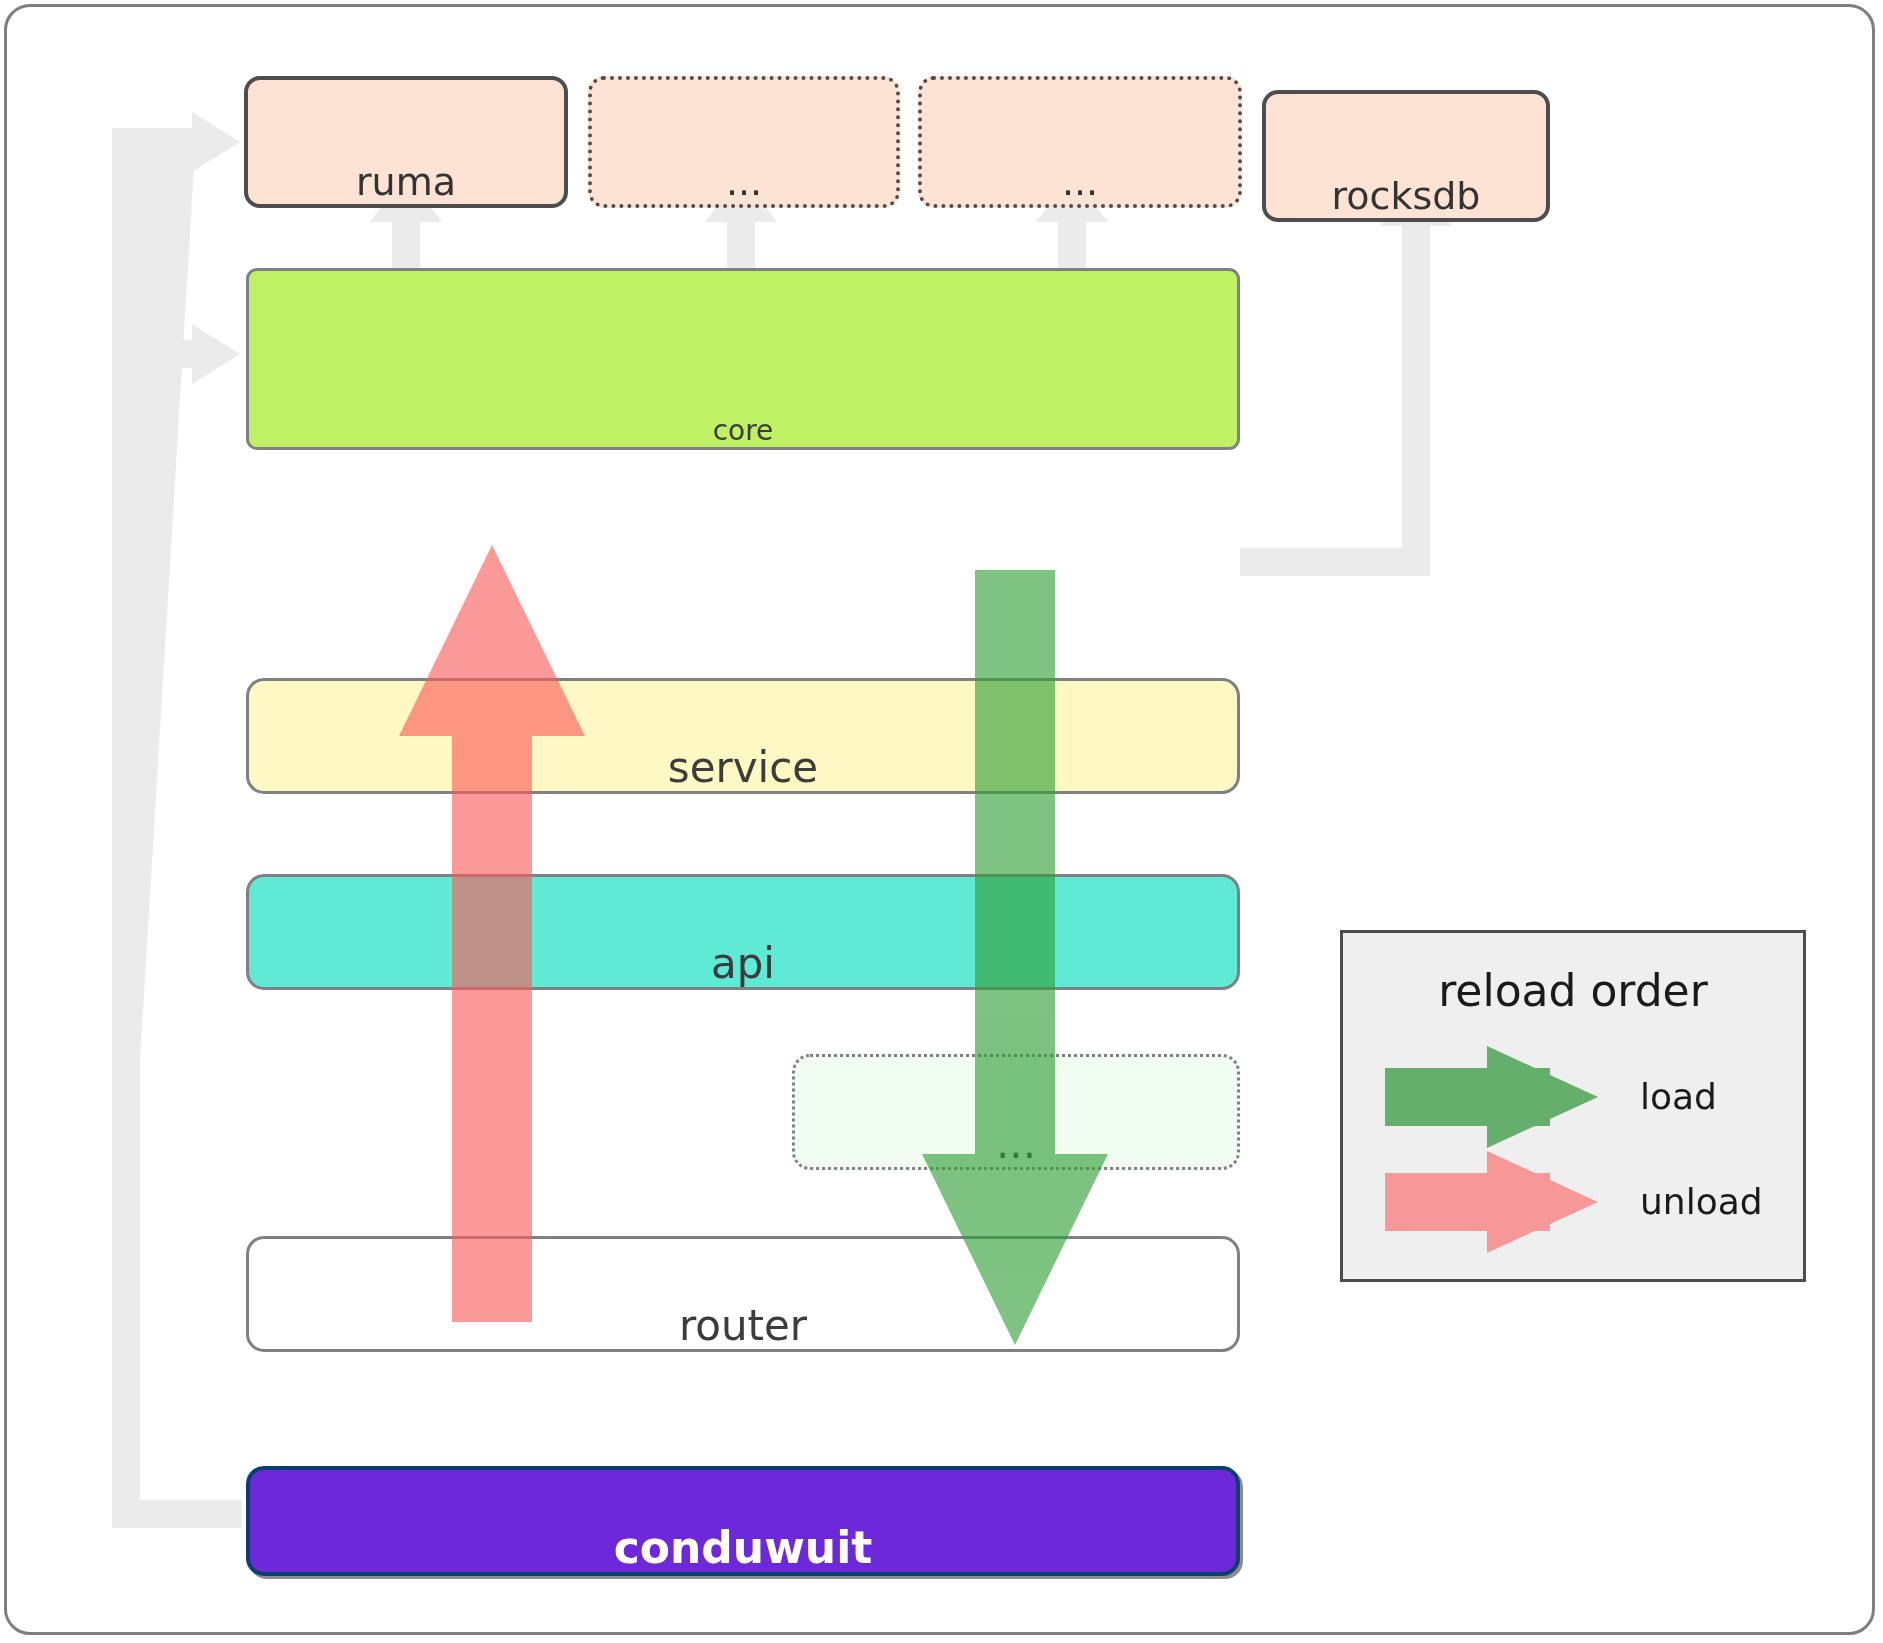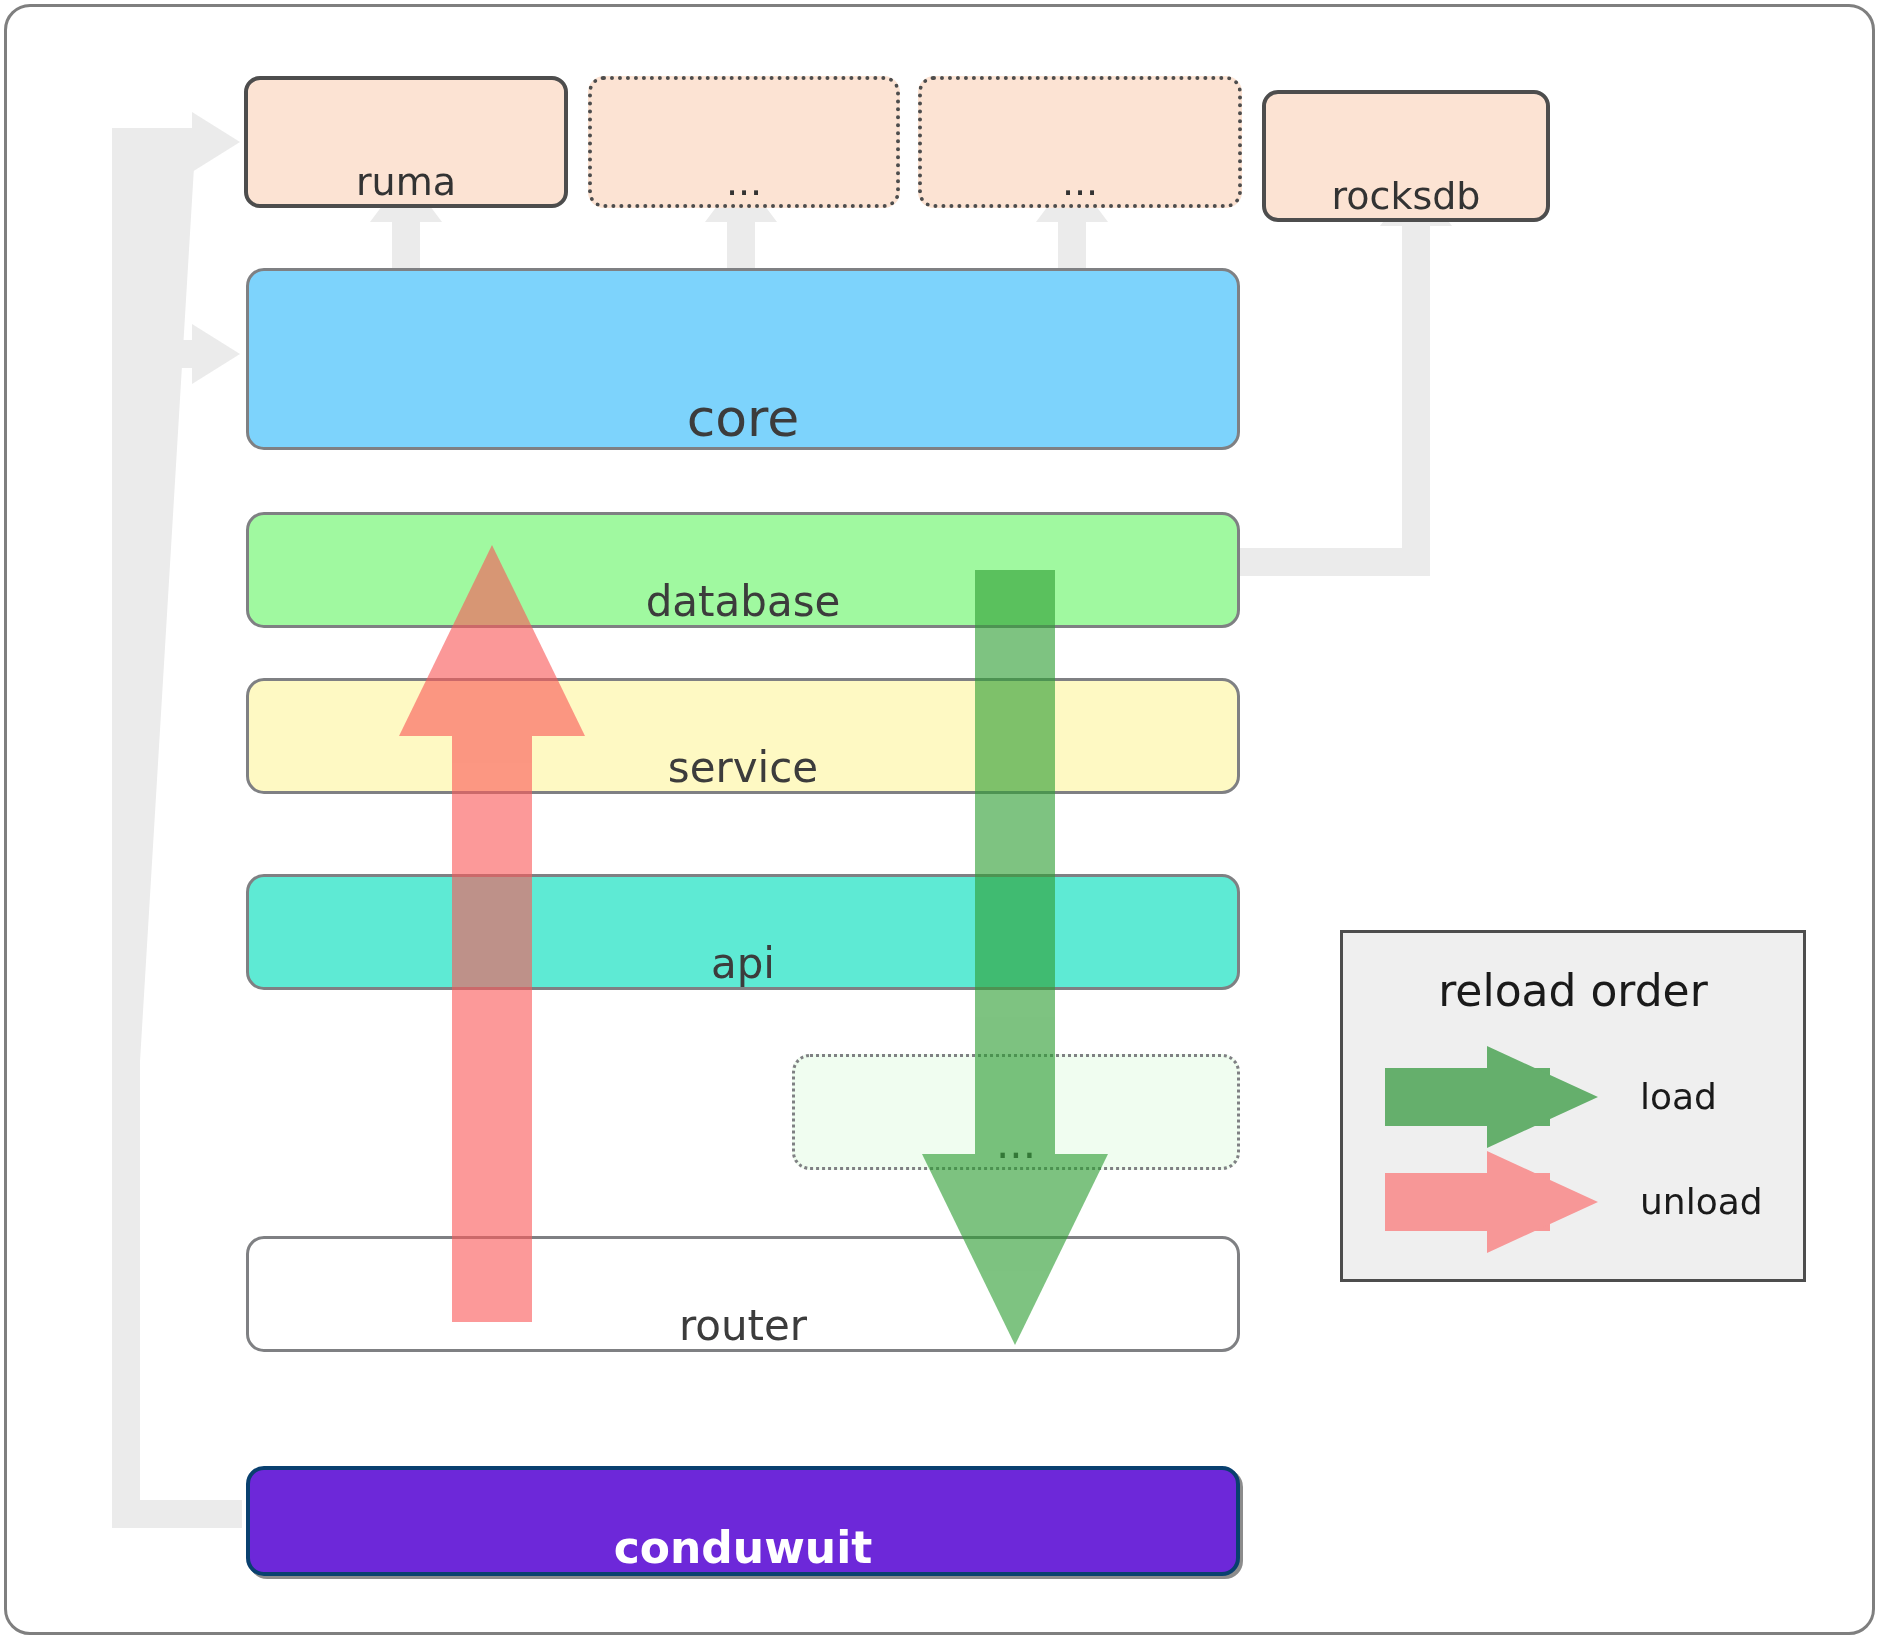--- a/index.html
+++ b/index.html
@@ -13,22 +13,22 @@
   .node{position:absolute;box-sizing:border-box;display:flex;align-items:flex-end;
         justify-content:center;text-align:center;}
   .node span{display:block;line-height:1.1;}
 
   
   .orange{background:#fce3d3;border:4px solid #4d4d4d;border-radius:16px;
           color:#333333;font-size:38px;}
   .orange.dotted{border:4px dotted #4d4d4d;}
 
   
-  .core{background:#7dd3fc;border:3px solid #7f8083;border-radius:18px;
-        color:#3c3c3c;font-size:52px;}
+  .core{background:#bef264;border:3px solid #7f8083;border-radius:11px;
+        color:#3c3c3c;font-size:28px;}
 
   
   .layer{border:3px solid #7f8083;border-radius:18px;color:#3c3c3c;font-size:42px;}
   .layer.dotted{border:3px dotted #7f8083;}
 
   
   .conduwuit{background:#6d28d9;border:4px solid #09406f;border-radius:18px;
              color:#ffffff;font-size:44px;font-weight:bold;
              box-shadow:3px 3px 0 rgba(0,0,0,0.45);}
 
@@ -103,23 +103,20 @@
   </div>
 
   <div class="node orange" style="left:1262px;top:90px;width:288px;height:132px;">
     <span>rocksdb</span>
   </div>
 
   <div class="node core" style="left:246px;top:268px;width:994px;height:182px;">
     <span>core</span>
   </div>
 
-  <div class="node layer" style="left:246px;top:512px;width:994px;height:116px;background:#a0f9a0;">
-    <span>database</span>
-  </div>
 
   <div class="node layer" style="left:246px;top:678px;width:994px;height:116px;background:#fef9c3;">
     <span>service</span>
   </div>
 
   <div class="node layer" style="left:246px;top:874px;width:994px;height:116px;background:#5eead4;">
     <span>api</span>
   </div>
 
 

